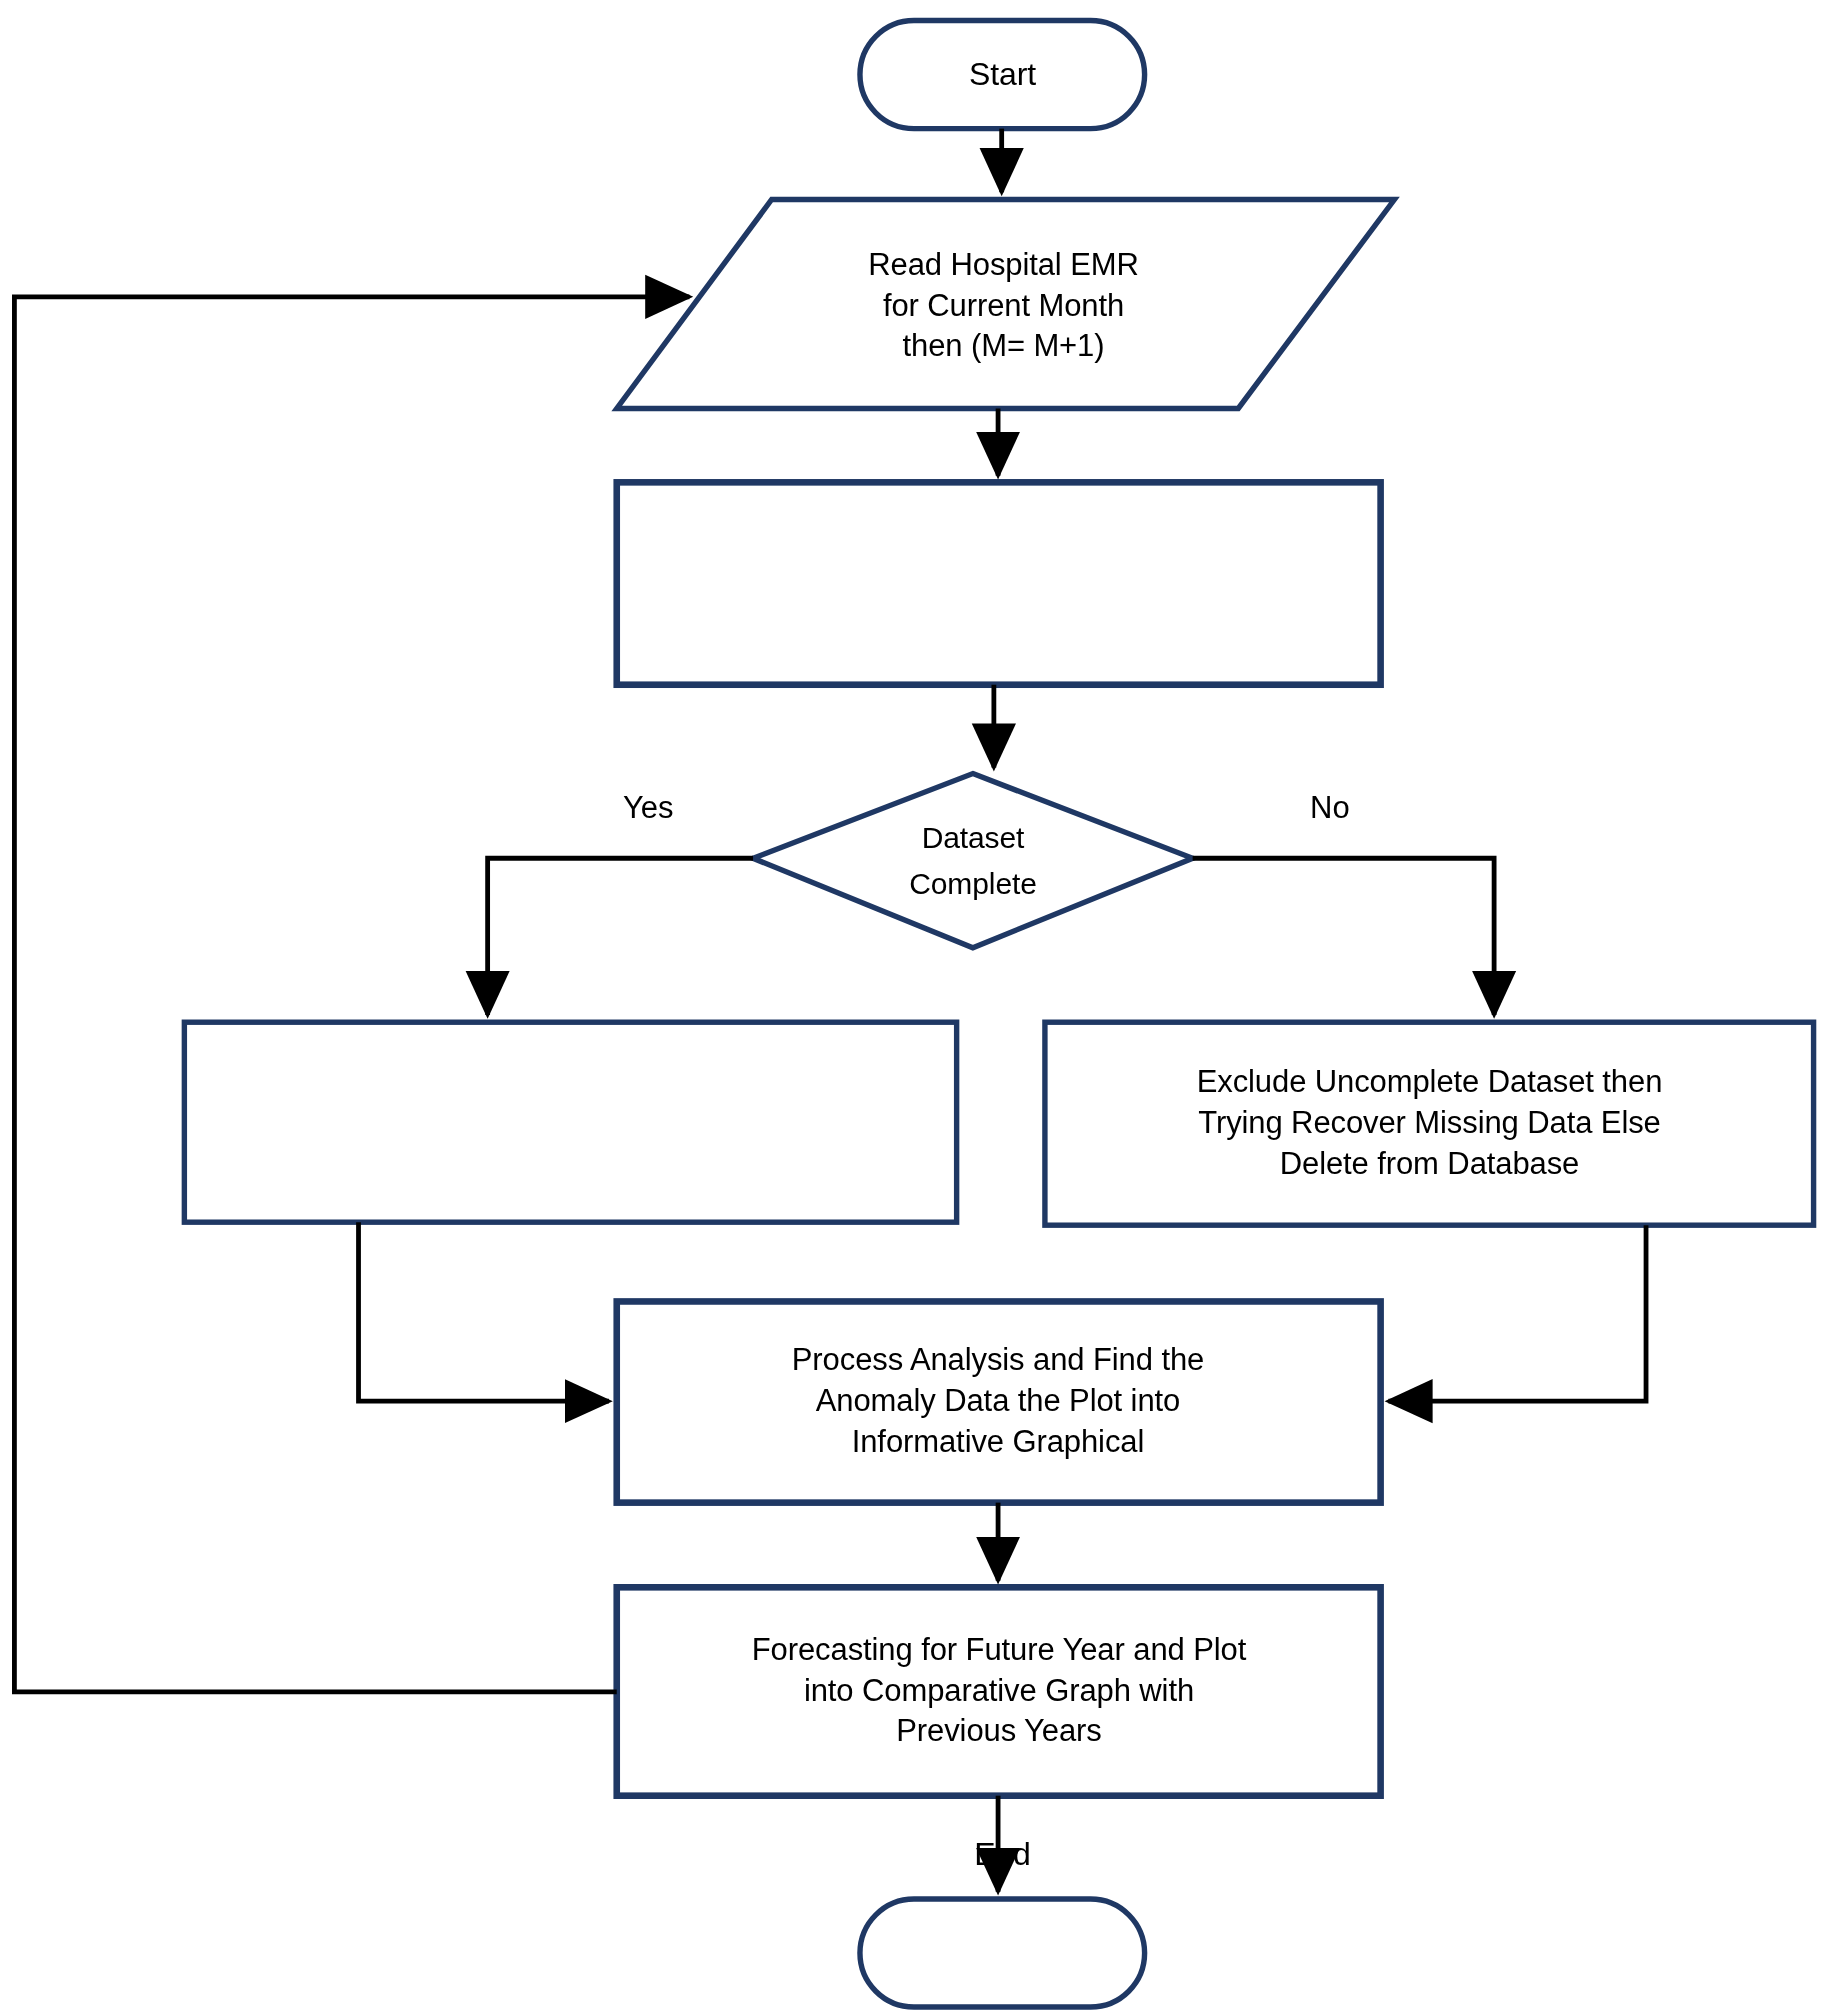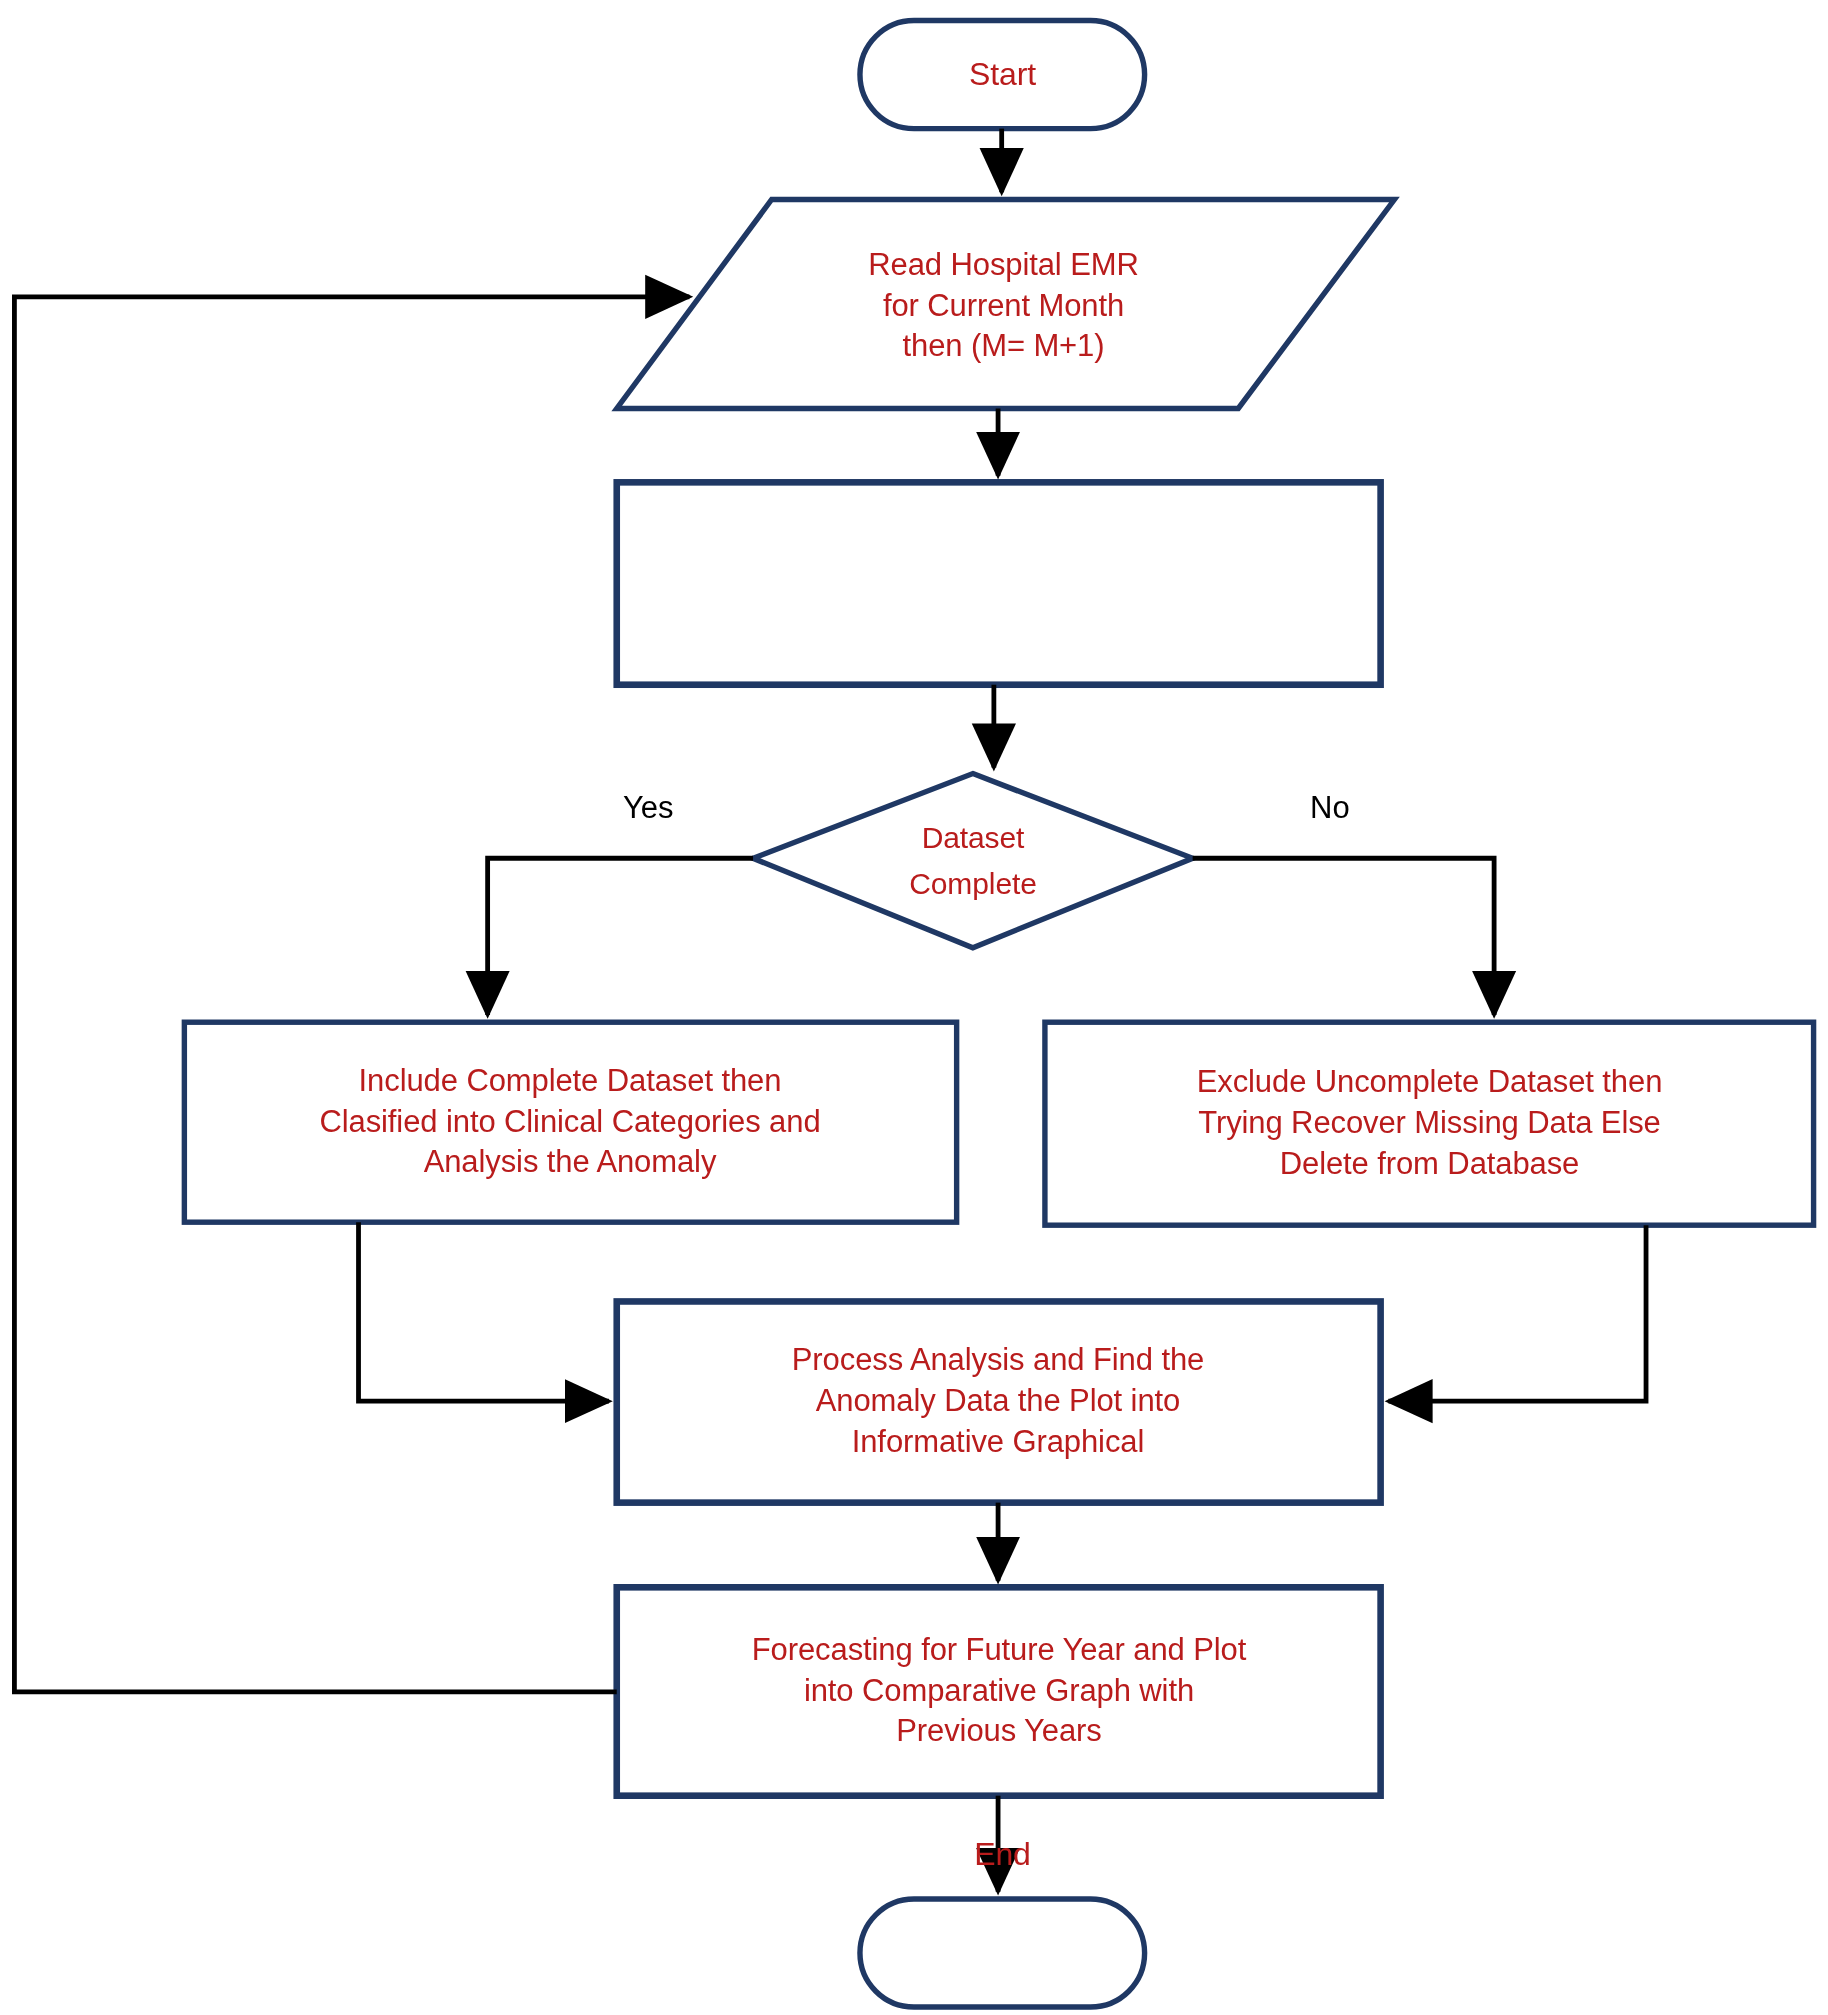--- a/index.html
+++ b/index.html
@@ -25,21 +25,21 @@
     width: 1828px;
     height: 2015px;
   }
   .node-label {
     position: absolute;
     display: flex;
     flex-direction: column;
     align-items: center;
     justify-content: center;
     text-align: center;
-    color: #b91c1c;
+    color: #000000;
     font-family: "Liberation Sans", sans-serif;
     font-size: 31px;
     line-height: 1.32;
     letter-spacing: -0.1px;
     white-space: pre-line;
     pointer-events: none;
   }
   .terminal-label {
     font-size: 32px;
   }
@@ -110,23 +110,20 @@
   <div class="node-label terminal-label" style="left:860px; top:20.4px; width:285px; height:108px;">Start</div>
 
   <div class="node-label" style="left:733px; top:207px; width:541px; height:198px;">Read Hospital EMR
 for Current Month
 then (M= M+1)</div>
 
 
   <div class="node-label decision-label" style="left:823px; top:774px; width:300px; height:174px;">Dataset
 Complete</div>
 
-  <div class="node-label" style="left:184px; top:1022px; width:772px; height:200px;">Include Complete  Dataset then
-Clasified into Clinical Categories and
-Analysis the Anomaly</div>
 
   <div class="node-label" style="left:1045px; top:1022px; width:769px; height:203px;">Exclude Uncomplete Dataset then
 Trying Recover Missing Data Else
 Delete from Database</div>
 
   <div class="node-label" style="left:616px; top:1301px; width:764px; height:201px;">Process Analysis and Find the
 Anomaly Data the Plot into
 Informative Graphical</div>
 
   <div class="node-label" style="left:617px; top:1587px; width:764px; height:208px;">Forecasting for Future Year and Plot

